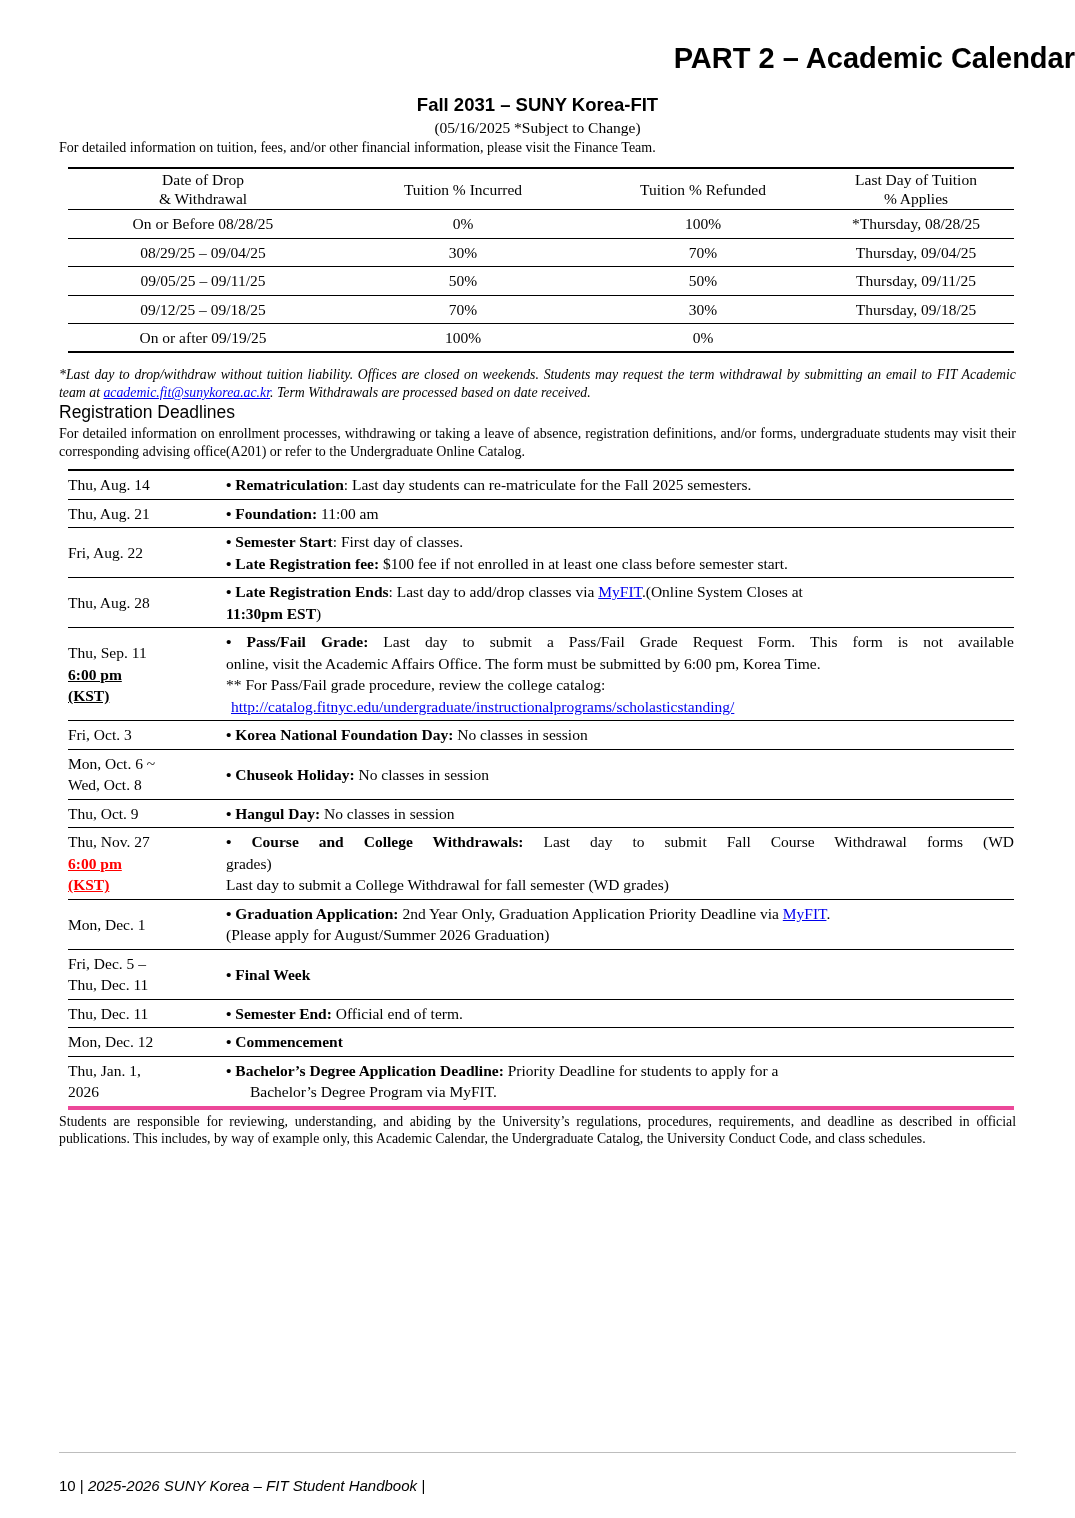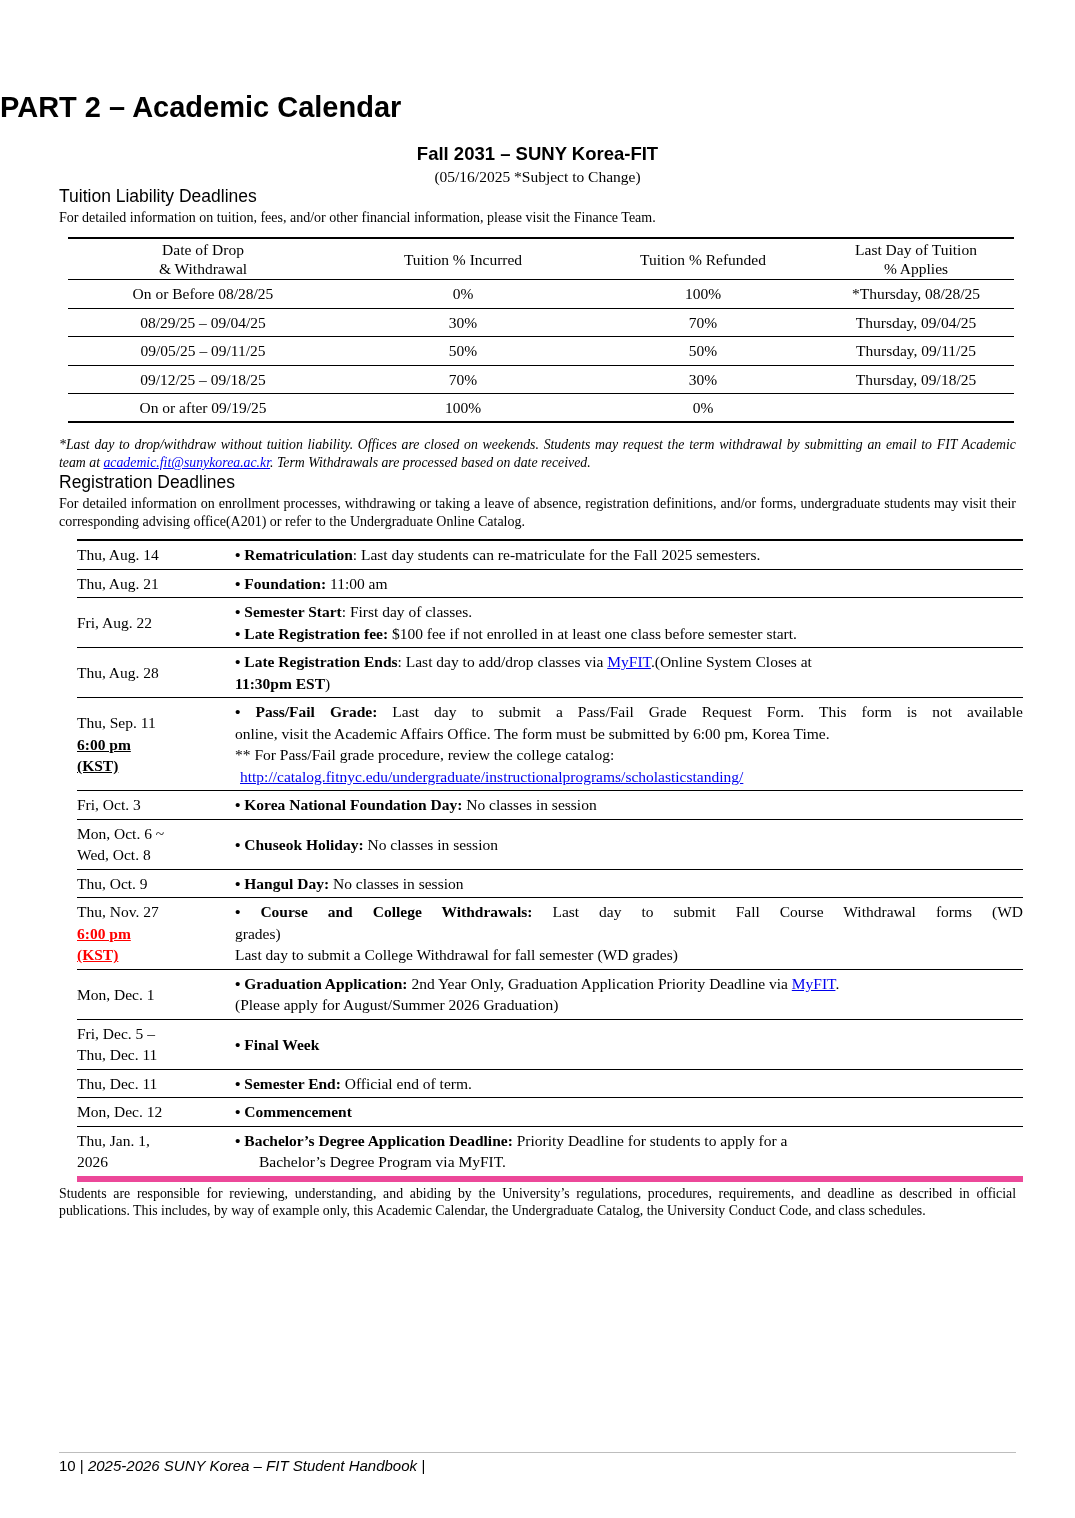--- a/index.html
+++ b/index.html
@@ -16,23 +16,23 @@
     background:#ffffff;
     color:var(--ink);
     font-family:"Liberation Serif", serif;
     overflow:hidden;
   }
 
   h1.title{
     font-family:"Liberation Sans", sans-serif;
     font-size:29px;
     font-weight:700;
-    text-align:left;
+    text-align:right;
     margin:0;
-    padding-top:91px;
+    padding-top:42px;
     line-height:1.15;
   }
   .subtitle{
     font-family:"Liberation Sans", sans-serif;
     font-size:18.5px;
     font-weight:700;
     text-align:center;
     margin-top:19px;
   }
   .subnote{
@@ -93,23 +93,23 @@
     font-size:13.8px;
     margin:13px 0 0 0;
     line-height:18px;
     text-align:justify;
   }
 
   
   .rtable{
     display:table;
     width:946px;
-    margin:9px 0 0 18px;
+    margin:9px 0 0 9px;
     border-top:2px solid #000;
-    border-bottom:6px solid #ec4899;
+    border-bottom:4px solid #ec4899;
     font-size:15.5px;
     line-height:21.5px;
   }
   .rrow{display:table-row;}
   .rrow > div{display:table-cell;padding:3px 0;}
   .rrow + .rrow > div{border-top:1.5px solid #000;}
   .rdate{
     width:158px;
     padding-left:16px;
     padding-right:6px;
@@ -133,38 +133,37 @@
     margin:3px 0 0 0;
     text-align:justify;
   }
 
   .pagefoot{
     position:absolute;
     left:59px;
     right:59px;
     top:1452px;
     border-top:1px solid #bdbdbd;
-    padding-top:4px;
+    padding-top:24px;
     font-family:"Liberation Sans", sans-serif;
     font-size:15px;
   }
   .pagefoot .it{font-style:italic;}
 </style>
 </head>
 <body>
 
 <div class="page">
 
   <h1 class="title">PART 2 – Academic Calendar</h1>
   <div class="subtitle">Fall 2031 – SUNY Korea-FIT</div>
   <div class="subnote">(05/16/2025 *Subject to Change)</div>
 
   <div class="content">
 
-    <h2 class="sec sec-tuition">Tuition Liability Deadlines</h2>
     <p class="intro">For detailed information on tuition, fees, and/or other financial information, please visit the Finance Team.</p>
 
     <table class="tuition">
       <colgroup>
         <col style="width:270px">
           <col style="width:250px">
           <col style="width:230px">
           <col style="width:196px">
       </colgroup>
       <thead>

